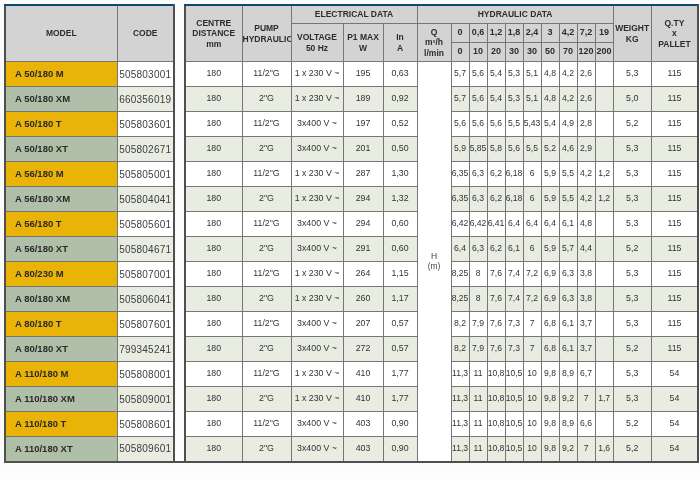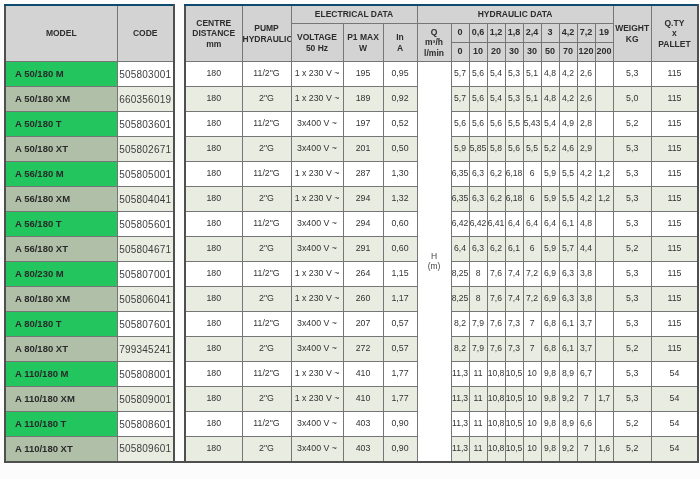--- a/index.html
+++ b/index.html
@@ -47,21 +47,21 @@
   .br2 { border-right: 2px solid #4f4f4f; }
   tbody tr.last td { border-bottom: 2px solid #4f4f4f; }
 
   tbody tr { height: 25px; }
   td.model {
     text-align: left;
     padding-left: 9px;
     font-weight: bold;
     font-size: 9.5px;
     color: #2a2a2a;
-    background: #22c55e;
+    background: #eab308;
   }
   tbody tr.even td.model { background: #b0bfa7; margin-left: 40px; }
   td.code { font-size: 10px; color: #3e3e3e; letter-spacing: 0.2px; text-align: center; }
   tbody tr.even td.code,
   tbody tr.even td.val,
   tbody tr.even td.hyd { background: #e8ece1; }
   td.hyd { font-size: 8.6px; }
   td.qcell {
     background: #fff;
     border-bottom: 2px solid #4f4f4f;
@@ -149,21 +149,21 @@
     </thead>
     <tbody id="tbody-rows">
         <tr class="odd">
           <td class="model bl2">A 50/180 M</td>
           <td class="code br2">505803001</td>
           <td class="gap"></td>
           <td class="val bl2">180</td>
           <td class="val">11/2"G</td>
           <td class="val">1 x 230 V ~</td>
           <td class="val">195</td>
-          <td class="val">0,95</td>
+          <td class="val">0,63</td>
           <td class="qcell ml" rowspan="16">H
 (m)</td>
           <td class="hyd">5,7</td>
           <td class="hyd">5,6</td>
           <td class="hyd">5,4</td>
           <td class="hyd">5,3</td>
           <td class="hyd">5,1</td>
           <td class="hyd">4,8</td>
           <td class="hyd">4,2</td>
           <td class="hyd">2,6</td>

